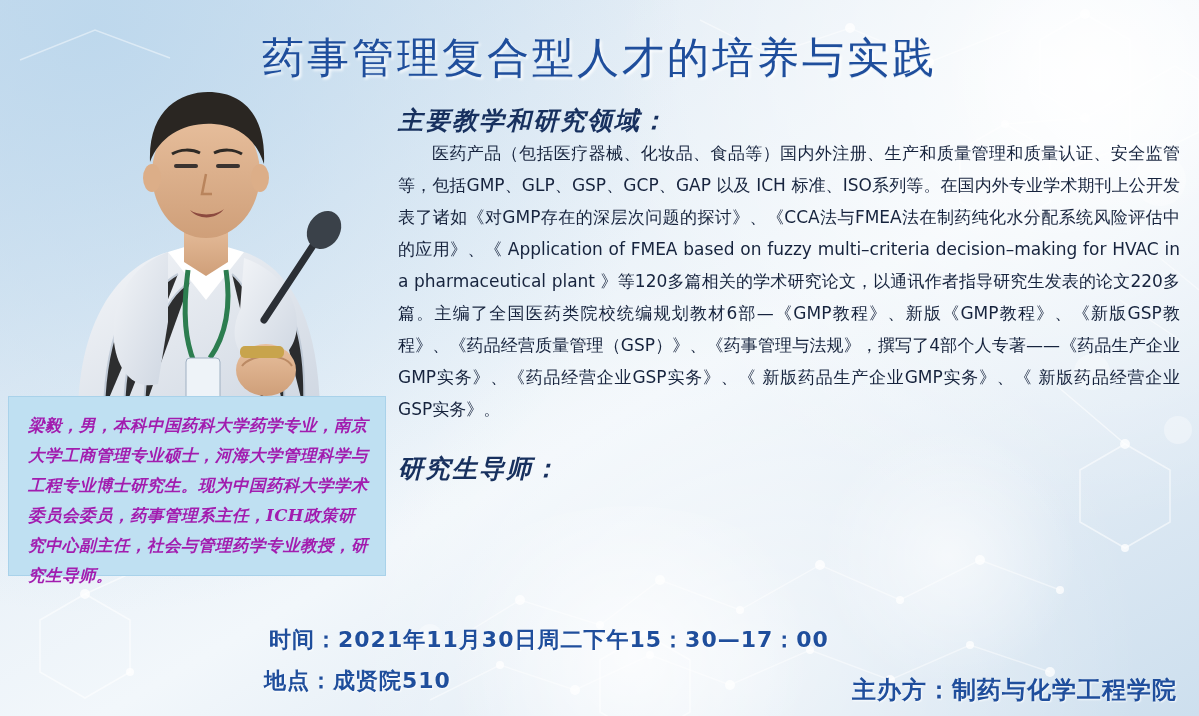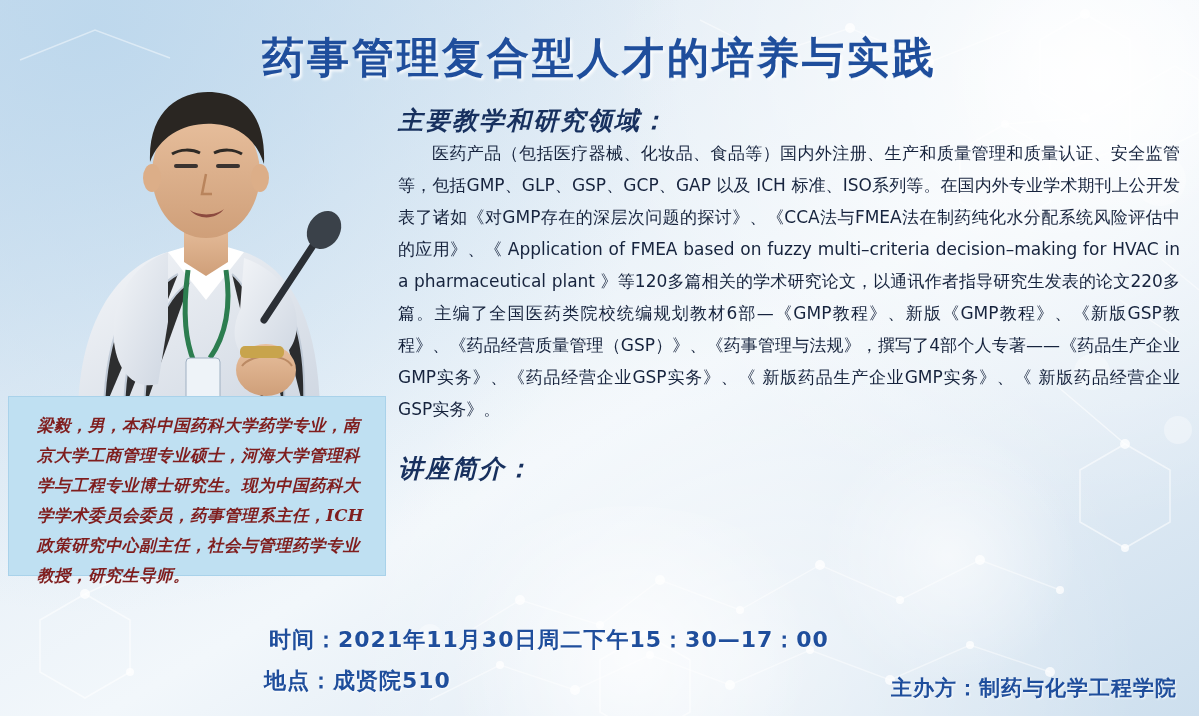--- a/index.html
+++ b/index.html
@@ -46,21 +46,21 @@
     background: radial-gradient(circle, rgba(255,255,255,0.6) 0%, rgba(255,255,255,0) 70%); }
 
   
   .title {
     position: absolute;
     top: 30px;
     left: 0;
     width: 1199px;
     text-align: center;
     font-size: 42px;
-    font-weight: bold;
+    font-weight: normal;
     letter-spacing: 3px;
     color: #1f4e9c;
     text-shadow: 2px 2px 3px rgba(255,255,255,0.9), 0 1px 0 #bcd3ea;
     font-family: "DejaVu Sans", "Liberation Sans", sans-serif;
   }
 
   
   .photo-wrap {
     position: absolute;
     left: 18px;
@@ -76,22 +76,22 @@
 
   
   .bio-box {
     position: absolute;
     left: 8px;
     top: 396px;
     width: 378px;
     height: 180px;
     background: #bfe0f2;
     border: 1px solid #a9d2ea;
-    padding: 14px 16px 10px 28px;
-    color: #7f1d1d;
+    padding: 14px 16px 10px 19px;
+    color: #a21caf;
     font-size: 16.5px;
     line-height: 30px;
     font-style: italic;
     font-weight: bold;
     font-family: "DejaVu Serif", "Liberation Serif", serif;
     letter-spacing: 0.5px;
   }
 
   
   .section {
@@ -127,21 +127,21 @@
     position: absolute;
     color: #1f4e9c;
     font-weight: bold;
     font-size: 22px;
     letter-spacing: 1px;
     text-shadow: 1px 1px 2px rgba(255,255,255,0.85);
     font-family: "DejaVu Sans", "Liberation Sans", sans-serif;
   }
   #time-line { left: 228px; top: 625px; margin-left: 41px; }
   #place-line { left: 228px; top: 666px; margin-left: 36px; }
-  #organizer-line { right: 22px; top: 674px; font-size: 21px; }
+  #organizer-line { right: 22px; top: 674px; font-size: 24px; }
 
   .dl-label { color: #1f4e9c; }
   .dl-value { color: #1f4e9c; }
 </style>
 </head>
 <body>
 
 <div id="poster">
 
   <svg class="bg-svg" viewBox="0 0 1199 716" preserveAspectRatio="none">
@@ -271,21 +271,21 @@
   </div>
 
   <div class="bio-box">梁毅，男，本科中国药科大学药学专业，南京大学工商管理专业硕士，河海大学管理科学与工程专业博士研究生。现为中国药科大学学术委员会委员，药事管理系主任，ICH政策研究中心副主任，社会与管理药学专业教授，研究生导师。</div>
 
   <div class="section" id="research">
     <div class="sec-title">主要教学和研究领域：</div>
     <div class="sec-body">医药产品（包括医疗器械、化妆品、食品等）国内外注册、生产和质量管理和质量认证、安全监管等，包括GMP、GLP、GSP、GCP、GAP 以及 ICH 标准、ISO系列等。在国内外专业学术期刊上公开发表了诸如《对GMP存在的深层次问题的探讨》、《CCA法与FMEA法在制药纯化水分配系统风险评估中的应用》、《 Application of FMEA based on fuzzy multi–criteria decision–making for HVAC in a  pharmaceutical plant 》等120多篇相关的学术研究论文，以通讯作者指导研究生发表的论文220多篇。主编了全国医药类院校统编规划教材6部—《GMP教程》、新版《GMP教程》、《新版GSP教程》、《药品经营质量管理（GSP）》、《药事管理与法规》，撰写了4部个人专著——《药品生产企业GMP实务》、《药品经营企业GSP实务》、《 新版药品生产企业GMP实务》、《 新版药品经营企业GSP实务》。</div>
   </div>
 
   <div class="section" id="lecture">
-    <div class="sec-title">讲座简介：</div>
+    <div class="sec-title">研究生导师：</div>
   </div>
 
   <div class="detail" id="time-line">
     <span class="dl-label">时间：</span><span class="dl-value">2021年11月30日周二下午15：30—17：00</span>
   </div>
 
   <div class="detail" id="place-line">
     <span class="dl-label">地点：</span><span class="dl-value">成贤院510</span>
   </div>
 

